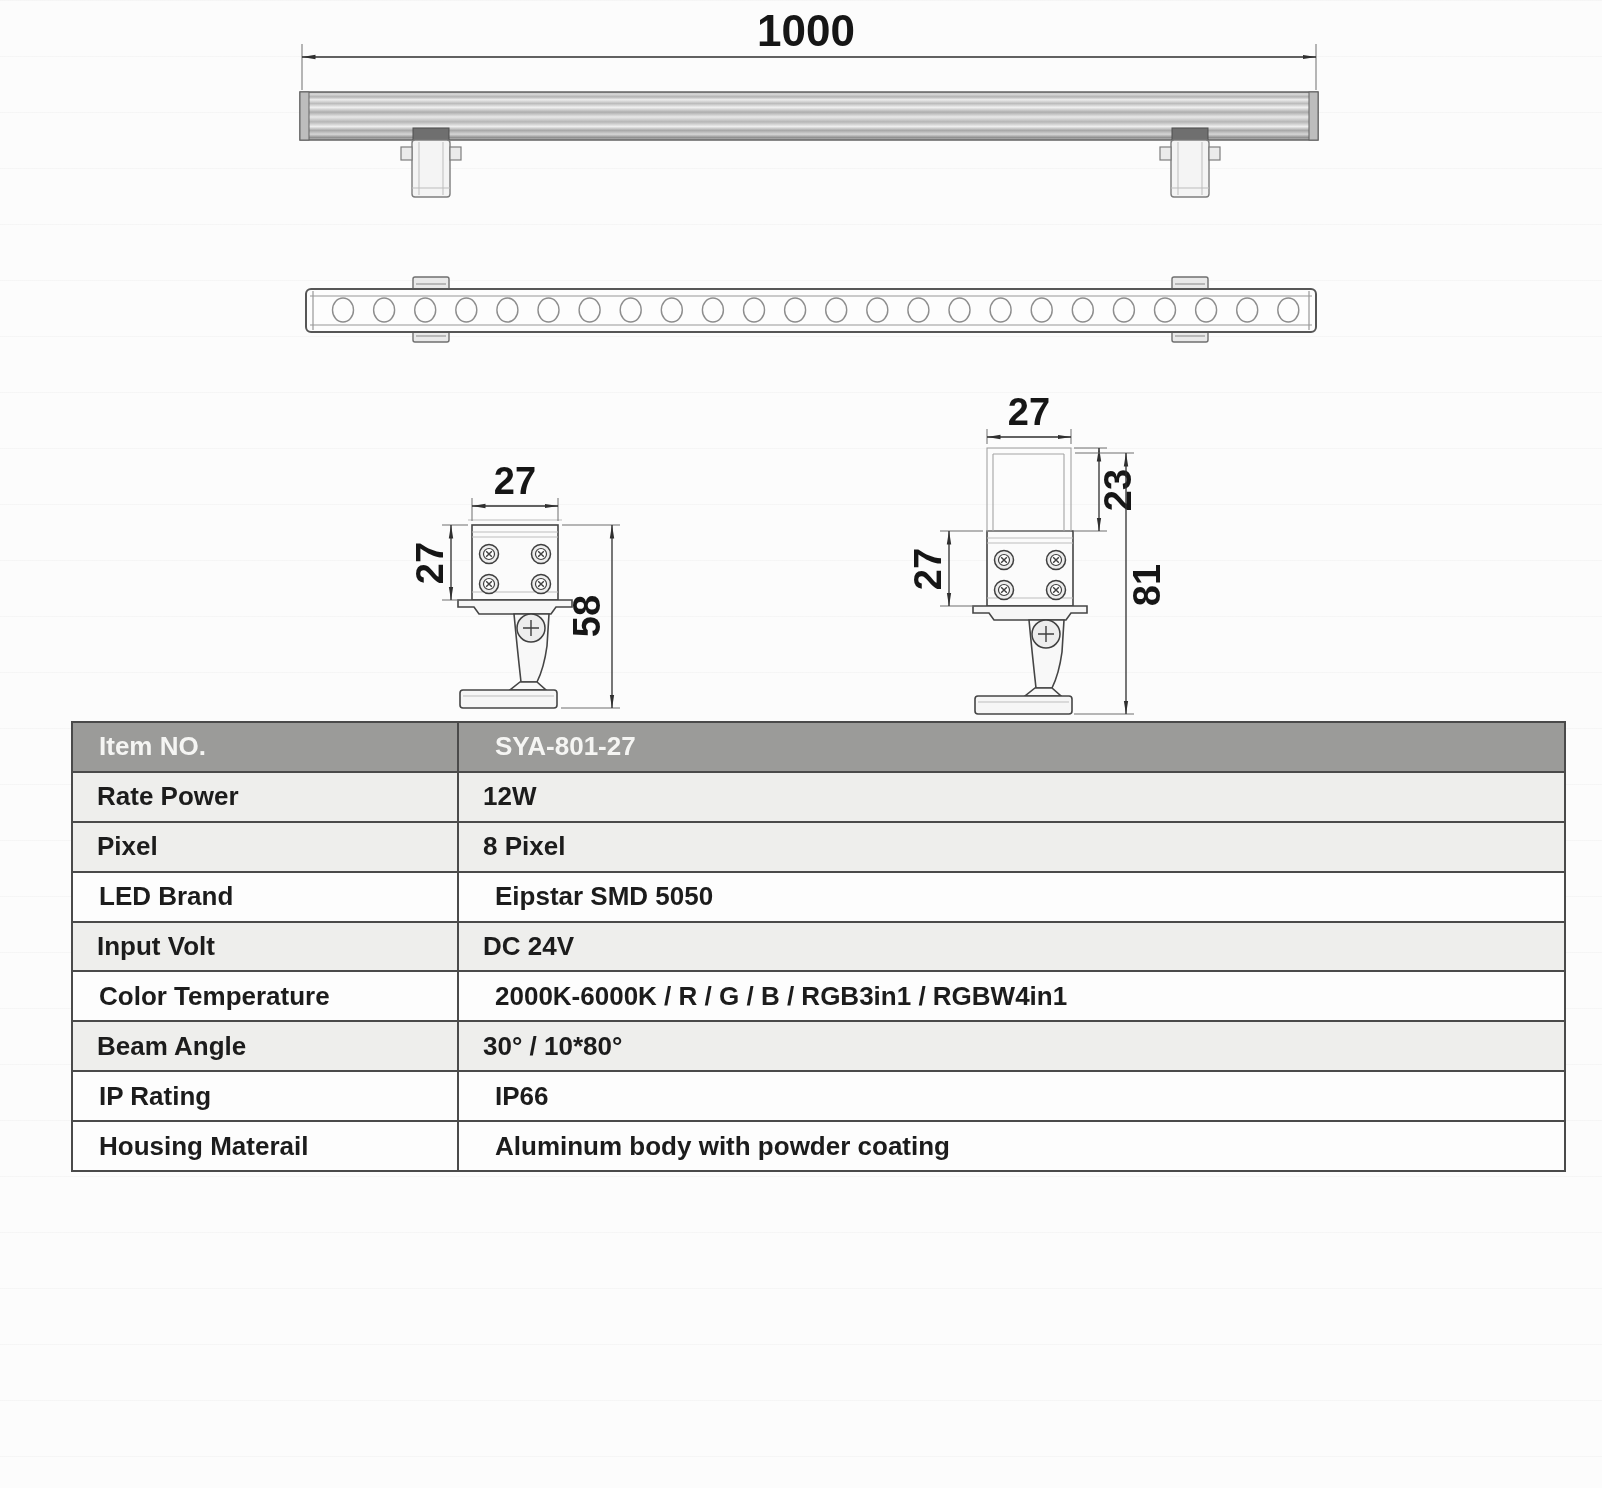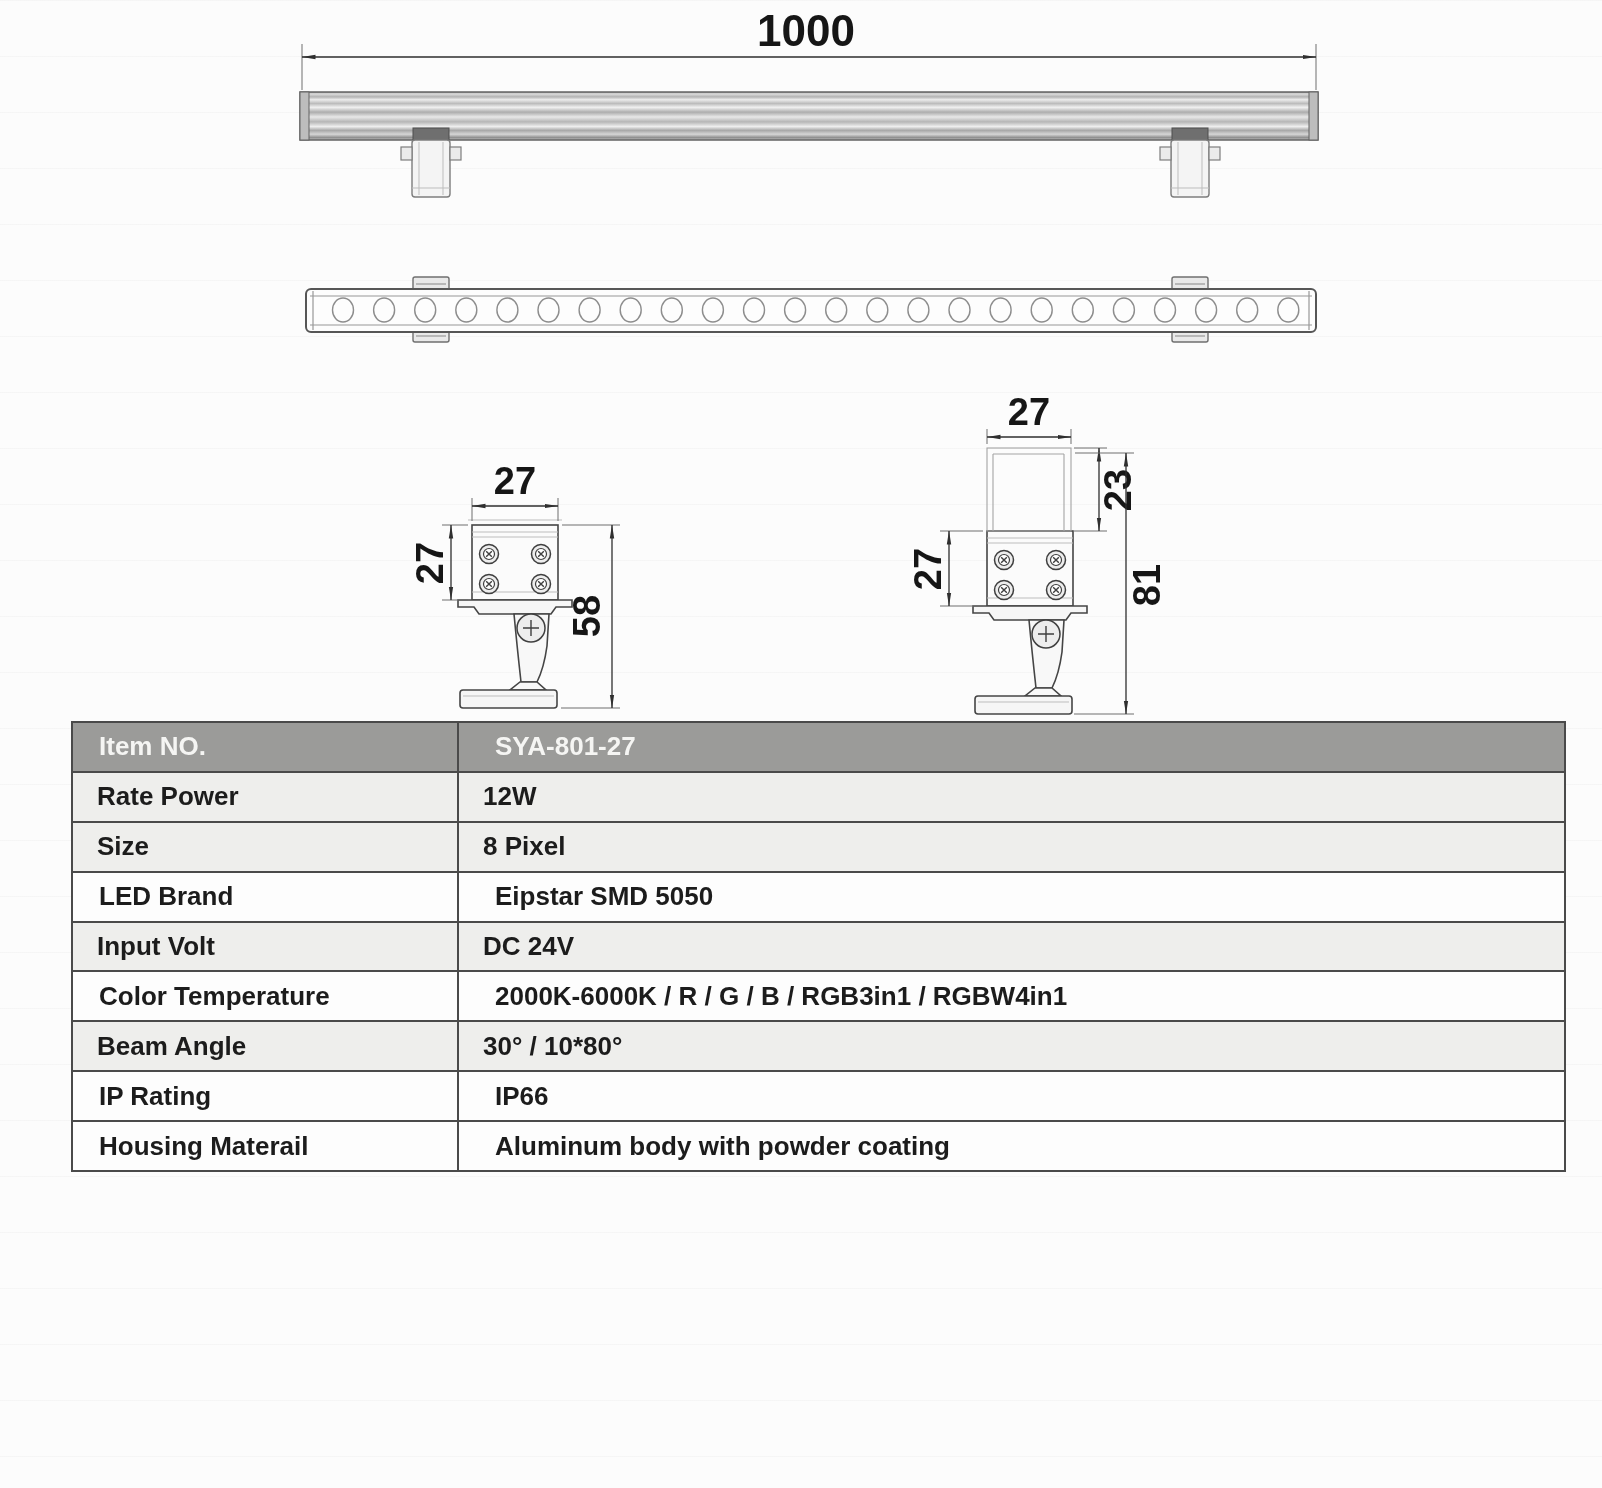--- a/index.html
+++ b/index.html
@@ -244,21 +244,21 @@
       <td class="c1">Item NO.</td>
       <td class="c2">SYA-801-27</td>
     </tr>
   </thead>
   <tbody>
       <tr class="alt">
         <td class="c1">Rate Power</td>
         <td class="c2">12W</td>
       </tr>
       <tr class="alt">
-        <td class="c1">Size</td>
+        <td class="c1">Pixel</td>
         <td class="c2">8 Pixel</td>
       </tr>
       <tr>
         <td class="c1">LED Brand</td>
         <td class="c2">Eipstar SMD 5050</td>
       </tr>
       <tr class="alt">
         <td class="c1">Input Volt</td>
         <td class="c2">DC 24V</td>
       </tr>

